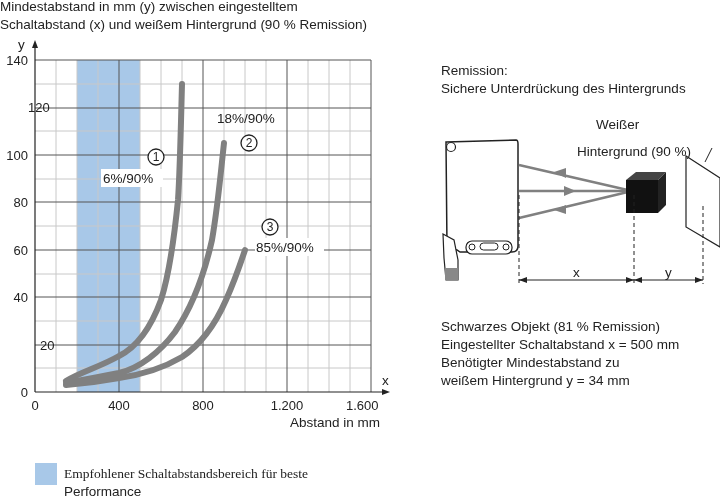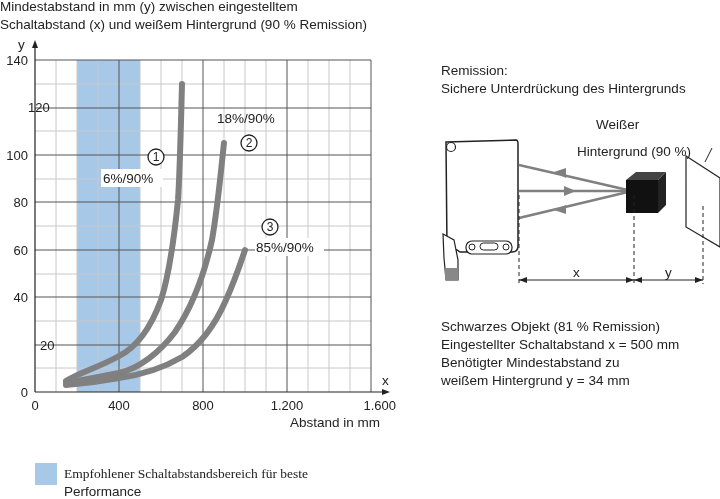--- a/index.html
+++ b/index.html
@@ -135,21 +135,21 @@
 <div class="t tick" style="left:0;top:194px;width:28px;text-align:right;">80</div>
 <div class="t tick" style="left:0;top:242px;width:28px;text-align:right;">60</div>
 <div class="t tick" style="left:0;top:289px;width:28px;text-align:right;">40</div>
 <div class="t tick" style="left:0;top:337px;width:28px;text-align:left;margin-left:40px;">20</div>
 <div class="t tick" style="left:0;top:384px;width:28px;text-align:right;">0</div>
 
 <div class="t tick" style="left:15px;top:397px;width:40px;text-align:center;">0</div>
 <div class="t tick" style="left:99px;top:397px;width:40px;text-align:center;">400</div>
 <div class="t tick" style="left:183px;top:397px;width:40px;text-align:center;">800</div>
 <div class="t tick" style="left:262px;top:397px;width:50px;text-align:center;">1.200</div>
-<div class="t tick" style="left:346px;top:397px;width:50px;text-align:right;">1.600</div>
+<div class="t tick" style="left:346px;top:397px;width:50px;text-align:left;">1.600</div>
 <div class="t" style="left:290px;top:414px;">Abstand in mm</div>
 
 <div class="t" style="left:103px;top:170px;">6%/90%</div>
 <div class="t" style="left:217px;top:110px;">18%/90%</div>
 <div class="t" style="left:256px;top:239px;">85%/90%</div>
 
 <div class="t" style="left:64px;top:465px;font-family:Liberation Serif, serif;">Empfohlener Schaltabstandsbereich für beste</div>
 <div class="t" style="left:64px;top:483px;">Performance</div>
 
 <div class="t" style="left:441px;top:62px;">Remission:</div>

